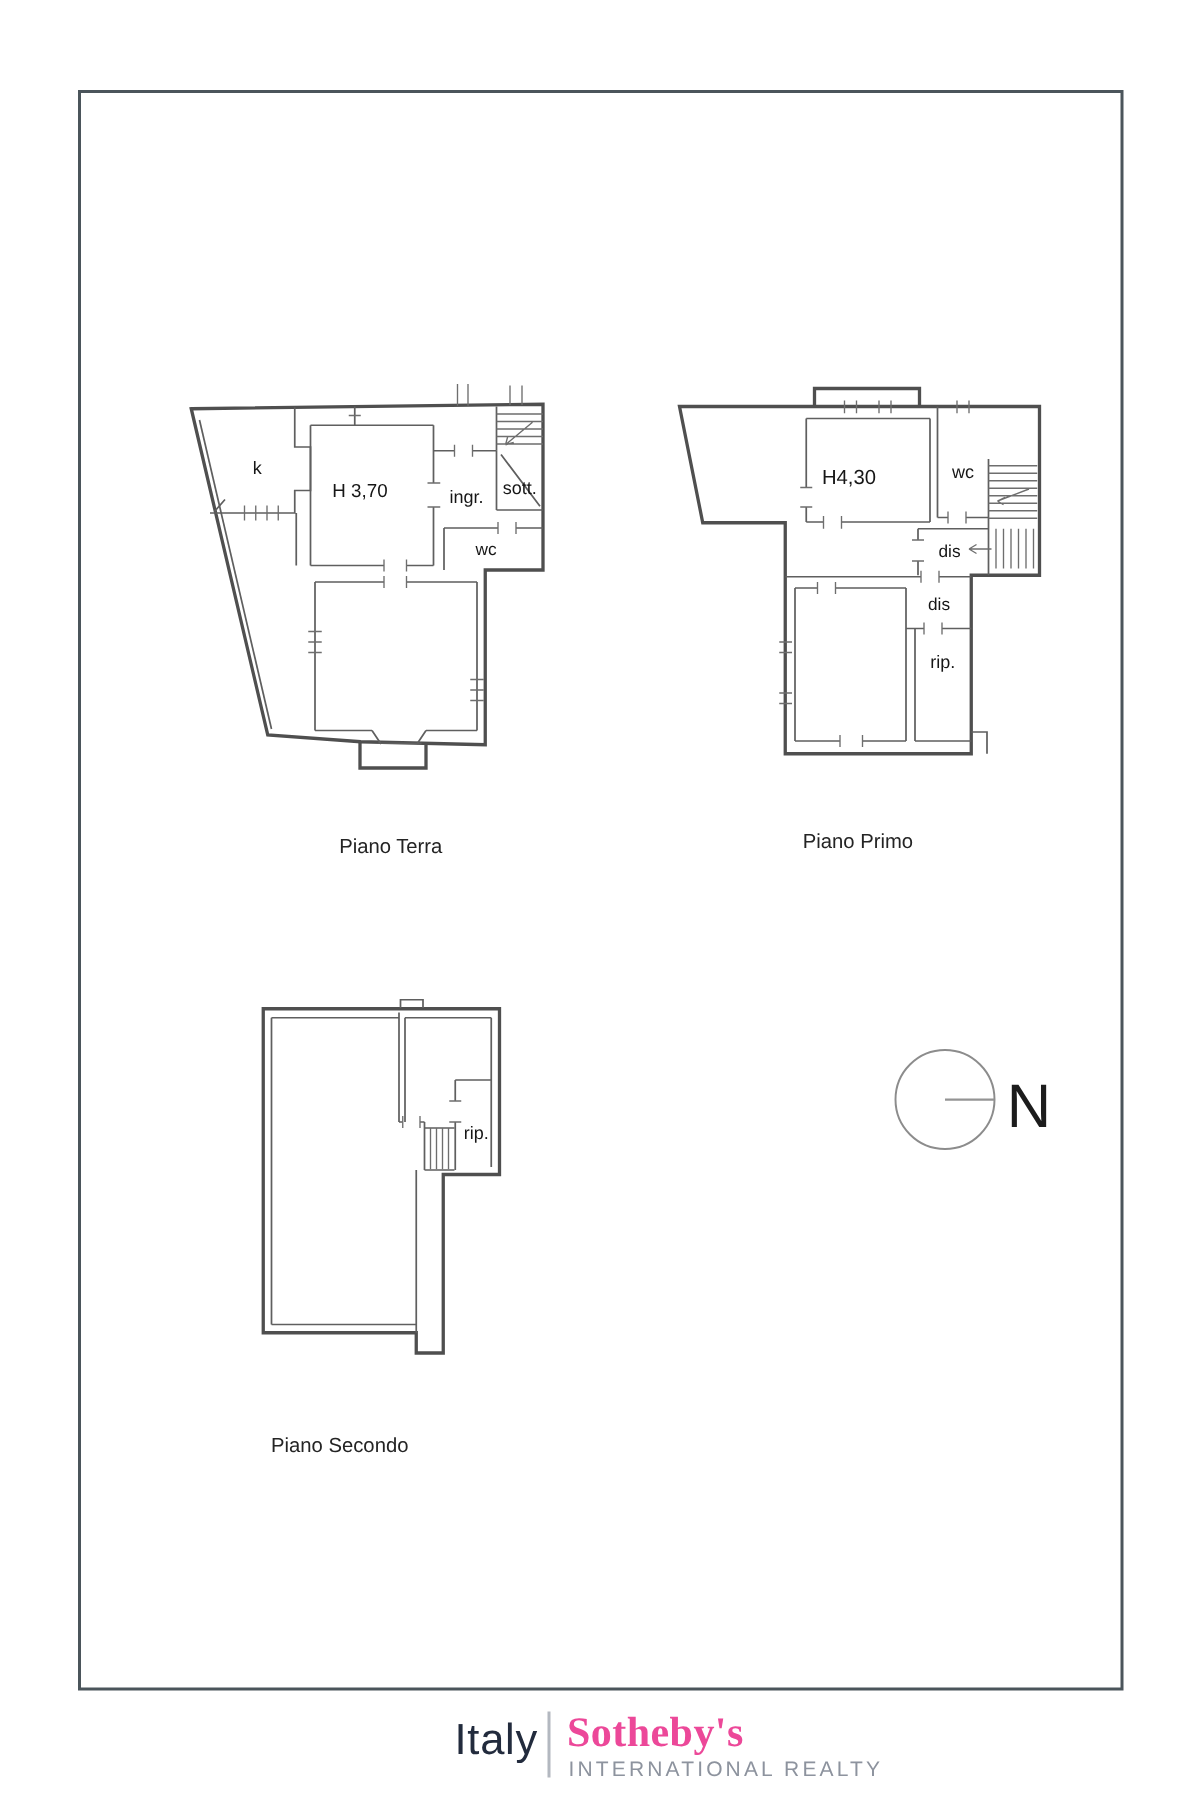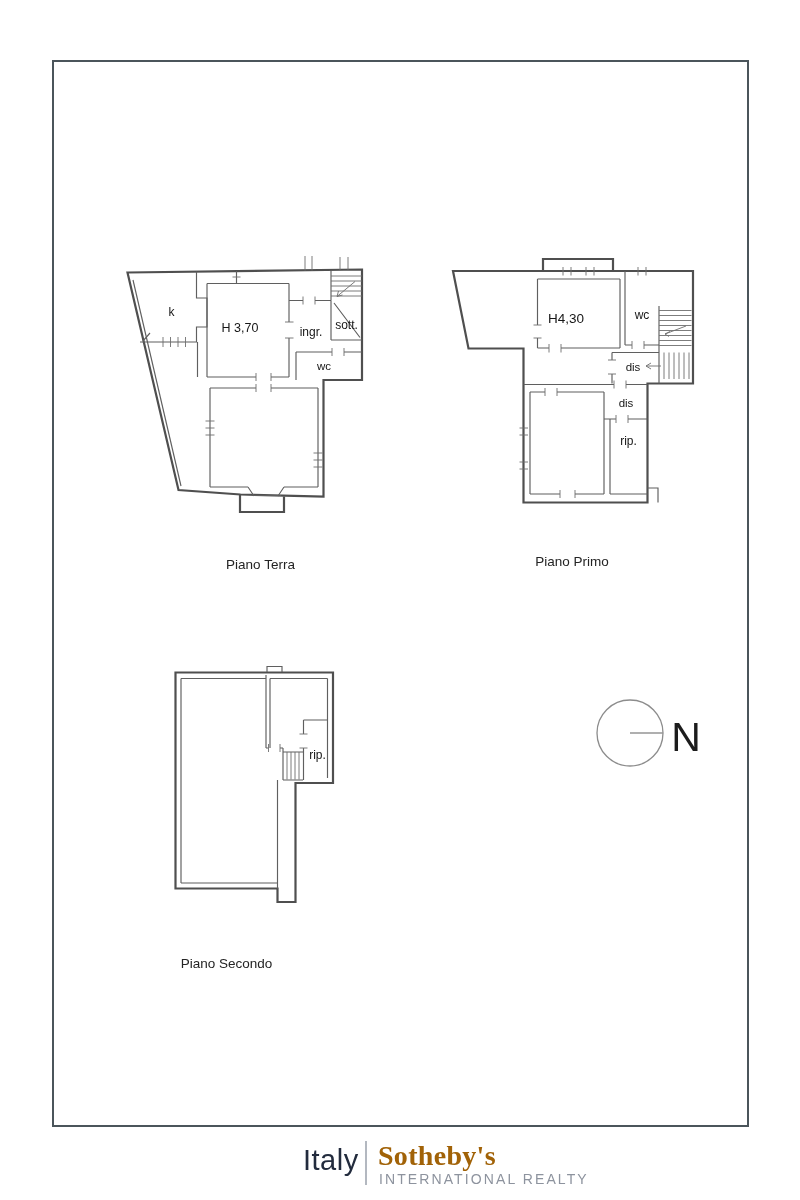--- a/index.html
+++ b/index.html
@@ -41,21 +41,21 @@
     position:absolute; left:303px; top:1146px; line-height:1;
     font-size:29px; font-weight:400; color:#222b3d; letter-spacing:0.5px;
   }
   .footer .divider {
     position:absolute; left:365px; top:1141px; width:1.5px; height:44px;
     background:#b3b8c0;
   }
   .footer .brand {
     position:absolute; left:378px; top:1142px; line-height:1;
     font-family:"Liberation Serif", serif; font-weight:700;
-    font-size:28px; color:#a16207; letter-spacing:0.3px;
+    font-size:28px; color:#ec4899; letter-spacing:0.3px;
   }
   .footer .tagline {
     position:absolute; left:379px; top:1172px; line-height:1;
     font-size:14px; letter-spacing:2.1px; color:#8d939e; font-weight:400;
   }
   
   .footer span { transform:translateY(-1134px); }
 </style>
 </head>
 <body>

